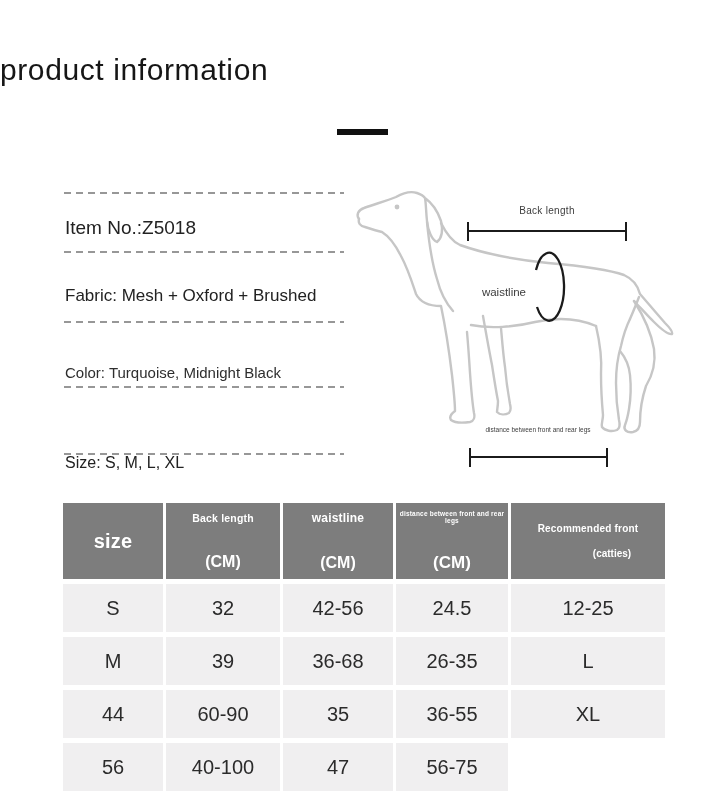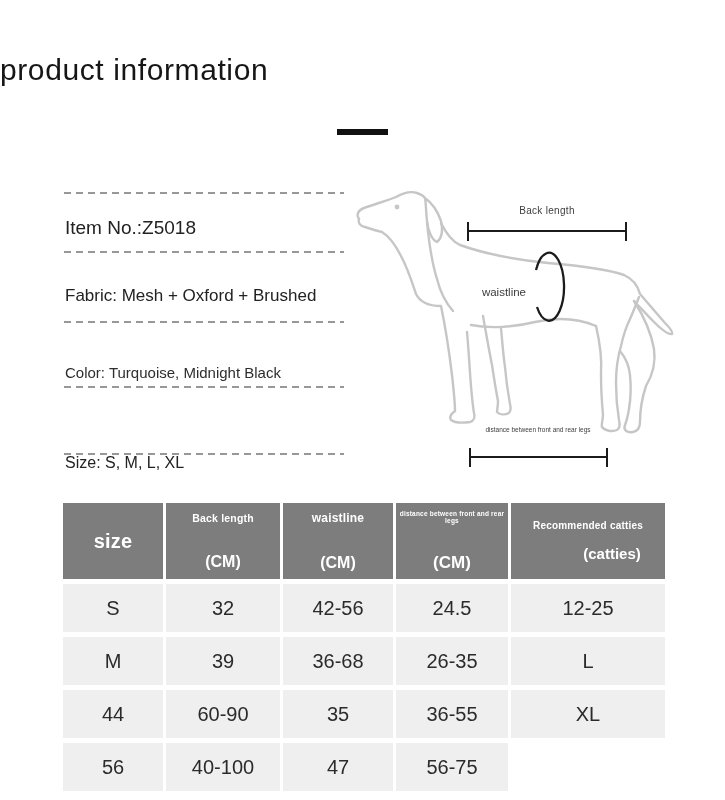--- a/index.html
+++ b/index.html
@@ -55,21 +55,21 @@
     text-align:center; font-weight:700;
   }
   .h-title { font-size:10.5px; letter-spacing:0.2px; }
   .h-unit  { font-size:16px; margin-top:29px; }
   .h-unit:empty { display:none; }
   .hcell.col0 .h-title { font-size:20px; font-weight:600; }
   .hcell.col2 .h-title { font-size:12px; }
   .hcell.col3 .h-title { font-size:6.5px; }
   .hcell.col3 .h-unit  { font-size:17px; }
   .hcell.col4 .h-title { font-size:10px; }
-  .hcell.col4 .h-unit  { font-size:15px; margin-top:14px;margin-left:48px; }
+  .hcell.col4 .h-unit  { font-size:10px; margin-top:14px;margin-left:48px; }
   .bcell {
     background:#f0eff0; color:#2b2b2b;
     display:flex; align-items:center; justify-content:center;
     font-size:20px; font-weight:400;
   }
 </style>
 </head>
 <body>
 
 <div class="stage">
@@ -147,21 +147,21 @@
     </div>
     <div class="hcell col2">
       <span class="h-title">waistline</span>
       <span class="h-unit">(CM)</span>
     </div>
     <div class="hcell col3">
       <span class="h-title">distance between front and rear legs</span>
       <span class="h-unit">(CM)</span>
     </div>
     <div class="hcell col4">
-      <span class="h-title">Recommended catties</span>
+      <span class="h-title">Recommended front</span>
       <span class="h-unit">(catties)</span>
     </div>
 
     <div class="bcell">S</div>
     <div class="bcell">32</div>
     <div class="bcell">42-56</div>
     <div class="bcell">24.5</div>
     <div class="bcell">12-25</div>
 
     <div class="bcell">M</div>

